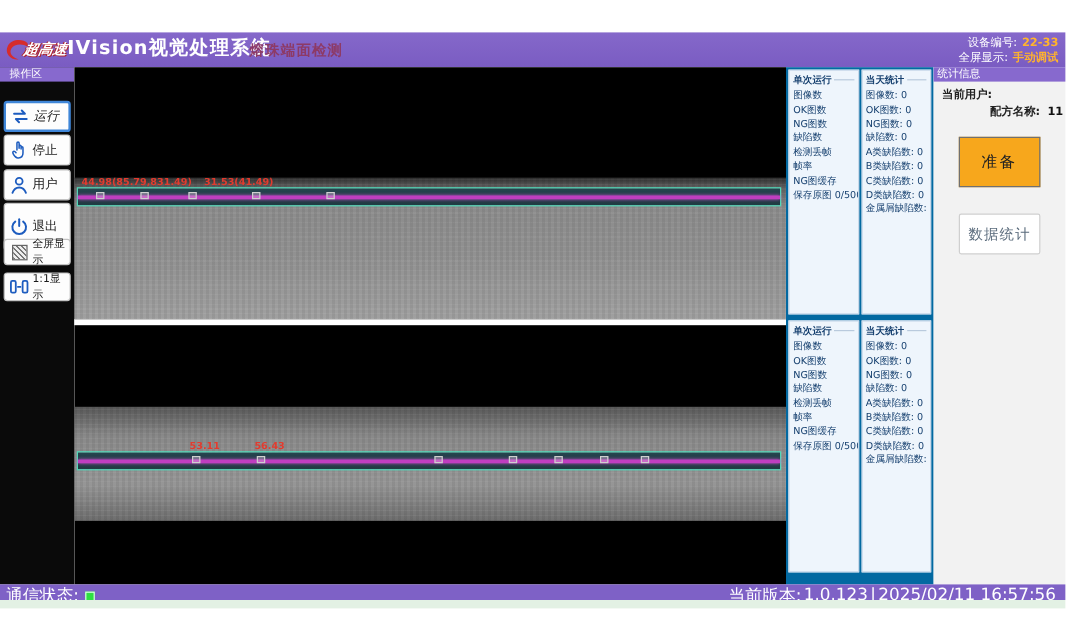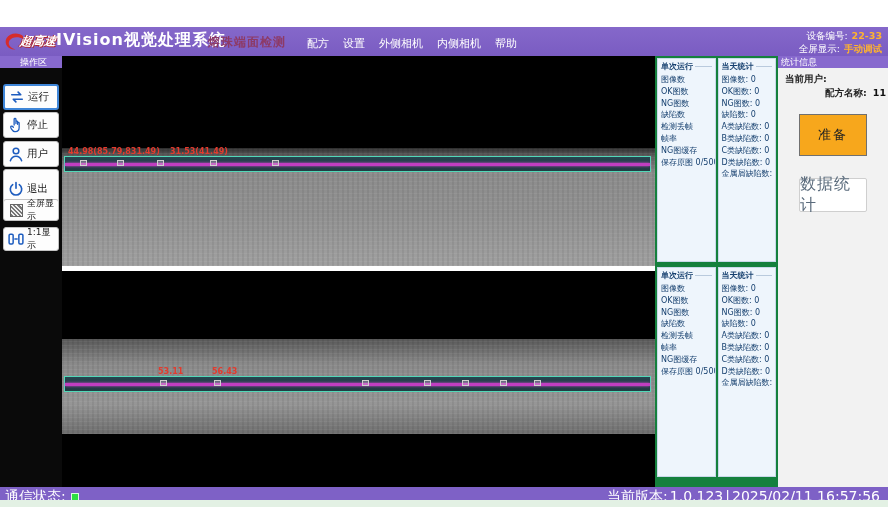--- a/index.html
+++ b/index.html
@@ -20,59 +20,59 @@
   .logo-text { font-size:12px; font-weight:bold; font-style:italic; color:#fff; transform:skewX(-10deg); margin-left:-6px; text-shadow:1px 1px 0 #b1272d, -1px 0 0 #b1272d; }
   .app-title { position:absolute; left:56px; top:3px; font-size:16px; font-weight:bold; color:#ffffff; letter-spacing:1px; }
   .app-subtitle { position:absolute; left:208px; top:7px; font-size:12px; font-weight:bold; color:#8d3a66; letter-spacing:1px; }
   .menu { position:absolute; left:307px; bottom:5px; display:flex; gap:14px; font-size:11px; color:#ffffff; }
   .menu div { cursor:default; }
   .header-right { position:absolute; right:6px; top:2px; font-size:9.5px; line-height:13px; text-align:right; color:#fff; }
   .hr-val { color:#ffb32e; font-weight:bold; margin-left:4px; }
 
   
   .sidebar { position:absolute; left:0; top:56px; width:62px; height:431px; background:#0a0a0a; }
-  .side-head { height:12px; background:#8769ce; color:#fff; font-size:9px; line-height:12px; padding-left:20px; }
+  .side-head { height:12px; background:#8769ce; color:#fff; font-size:9px; line-height:12px; padding-left:8px; }
   .side-btn { position:absolute; left:3px; width:56px; background:#fdfdfd; border:1px solid #c2c2c2; border-radius:3px; display:flex; align-items:center; gap:2px; padding-left:3px; font-size:10.5px; color:#1a1a1a; cursor:pointer; }
   .side-btn.active { border:2px solid #3f86d8; }
   .side-btn .ic { width:18px; height:18px; flex:0 0 18px; display:flex; align-items:center; justify-content:center; }
-  .b1 { top:28px; height:26px; } .b2 { top:56px; height:26px; } .b3 { top:85px; height:26px; }
+  .b1 { top:28px; height:26px;font-style:italic; } .b2 { top:56px; height:26px; } .b3 { top:85px; height:26px; }
   .b4 { top:113px; height:40px; } .b5 { top:143px; height:22px; font-size:9px; } .b6 { top:171px; height:24px; font-size:9px; }
   .dither { width:13px; height:13px; border:1px solid #666; background-image:repeating-linear-gradient(45deg,#777 0 1.5px,#eee 1.5px 3px); }
 
   
   .image-area { position:absolute; left:62px; top:56px; width:593px; height:431px; background:#ffffff; }
   .cam-view { position:absolute; left:0; width:593px; background:#000; overflow:hidden; }
   .v1 { top:0; height:210px; } .v2 { top:215px; height:216px; }
   .photo { position:absolute; left:0; right:0; }
   .photo-tex { position:absolute; inset:0; background-image:repeating-linear-gradient(90deg,rgba(0,0,0,.06) 0 2px,rgba(255,255,255,0) 2px 5px),repeating-linear-gradient(0deg,rgba(255,255,255,.05) 0 1px,rgba(0,0,0,0) 1px 4px); }
   .p1 { top:92px; height:118px; background:linear-gradient(180deg,#2e2e2e 0,#606060 8px,#8c8c8c 24px,#919191 55%,#a0a0a0 100%); }
   .p2 { top:68px; height:95px; background:linear-gradient(180deg,#595959 0,#8a8a8a 26%,#969696 68%,#6e6e6e 100%); }
   .bead { position:absolute; left:2px; right:4px; height:16px; background:linear-gradient(180deg,#274650 0,#1b3840 60%,#223d44 100%); border:1px solid #52d8b8; }
   .bead-line { position:absolute; left:0; right:0; top:6px; height:3px; background:#c03ec0; box-shadow:0 0 3px #d355d3; }
   .bd1 { top:100px; } .bd2 { top:105px; }
   .ann { position:absolute; font-size:8px; font-weight:bold; color:#e23b2e; white-space:nowrap; }
   .marker { position:absolute; width:7px; height:6px; border:1px solid #cfcfcf; background:rgba(225,225,225,.28); }
 
   
-  .stats-col { position:absolute; left:655px; top:56px; width:123px; height:431px; background:#15803d; }
+  .stats-col { position:absolute; left:655px; top:56px; width:123px; height:431px; background:#0369a1; }
   .stats-panel { position:absolute; left:2px; width:119px; display:flex; gap:2px; }
   .sp1 { top:2px; height:204px; } .sp2 { top:211px; height:210px; }
   .groupbox { flex:1; background:#eef5fc; border:1px solid #c9d9ea; padding:2px 3px; color:#16406f; overflow:hidden; }
   .gb-title { display:flex; align-items:center; font-size:8px; font-weight:bold; color:#16406f; margin-bottom:2px; white-space:nowrap; }
   .gb-title::after { content:""; flex:1; border-top:1px solid #b9cadd; margin-left:2px; }
   .gb-item { font-size:8px; line-height:11.8px; white-space:nowrap; }
 
   
   .info-panel { position:absolute; left:778px; top:56px; width:110px; height:431px; background:#f2f2f2; }
   .info-head { height:12px; background:#8769ce; color:#fff; font-size:9px; line-height:12px; padding-left:3px; }
   .info-row { position:absolute; left:7px; font-size:9.5px; font-weight:bold; color:#222; white-space:nowrap; }
   .ir1 { top:17px; } .ir2 { top:31px;padding-left:40px; }
   .info-val { margin-left:6px; color:#111; }
   .btn-prepare { position:absolute; left:21px; top:58px; width:68px; height:42px; background:#f7a71c; border:1px solid #707070; font-size:13px; color:#222; display:flex; align-items:center; justify-content:center; cursor:pointer; letter-spacing:2px; }
-  .btn-data { position:absolute; left:21px; top:122px; width:68px; height:34px; background:#ffffff; border:1px solid #cfcfcf; border-radius:2px; font-size:16px; color:#5a6b7c; display:flex; align-items:center; justify-content:center; cursor:pointer; letter-spacing:1px; }
+  .btn-data { position:absolute; left:21px; top:122px; width:68px; height:34px; background:#ffffff; border:1px solid #cfcfcf; border-radius:2px; font-size:12px; color:#5a6b7c; display:flex; align-items:center; justify-content:center; cursor:pointer; letter-spacing:1px; }
 
   
   .statusbar { position:absolute; left:0; top:487px; width:888px; height:13px; background:#7e61c6; color:#fff; font-size:14px; }
   .sb-left { position:absolute; left:5px; top:1px; display:flex; align-items:center; gap:5px; }
   .comm-dot { width:8px; height:8px; background:#2ee042; border:1px solid #d9ffe0; }
   .sb-right { position:absolute; right:8px; top:1px; display:flex; gap:2px; }
   .bottomstrip { position:absolute; left:0; top:500px; width:888px; height:7px; background:#e3f1e4; }
 </style>
 </head>
 <body>
@@ -82,27 +82,20 @@
 
   <div class="header">
     <div class="logo-wrap">
       <svg class="logo-swoosh" viewBox="0 0 32 28">
           <path d="M28 6C23 1 10 1 6 9c-4 8 3 16 12 15-7-2-11-7-8-12 3-5 12-6 18-2z" fill="#d62c2c"></path>
         </svg>
       <span class="logo-text">超高速</span>
     </div>
     <div class="app-title">IVision视觉处理系统</div>
     <div class="app-subtitle">熔珠端面检测</div>
-    <div class="menu">
-        <div class="menu-item">配方</div>
-        <div class="menu-item">设置</div>
-        <div class="menu-item">外侧相机</div>
-        <div class="menu-item">内侧相机</div>
-        <div class="menu-item">帮助</div>
-      </div>
     <div class="header-right">
       <div><span>设备编号:</span><span class="hr-val">22-33</span></div>
       <div><span>全屏显示:</span><span class="hr-val">手动调试</span></div>
     </div>
   </div>
 
   <div class="sidebar">
     <div class="side-head">操作区</div>
 
     <div class="side-btn b1 active">

